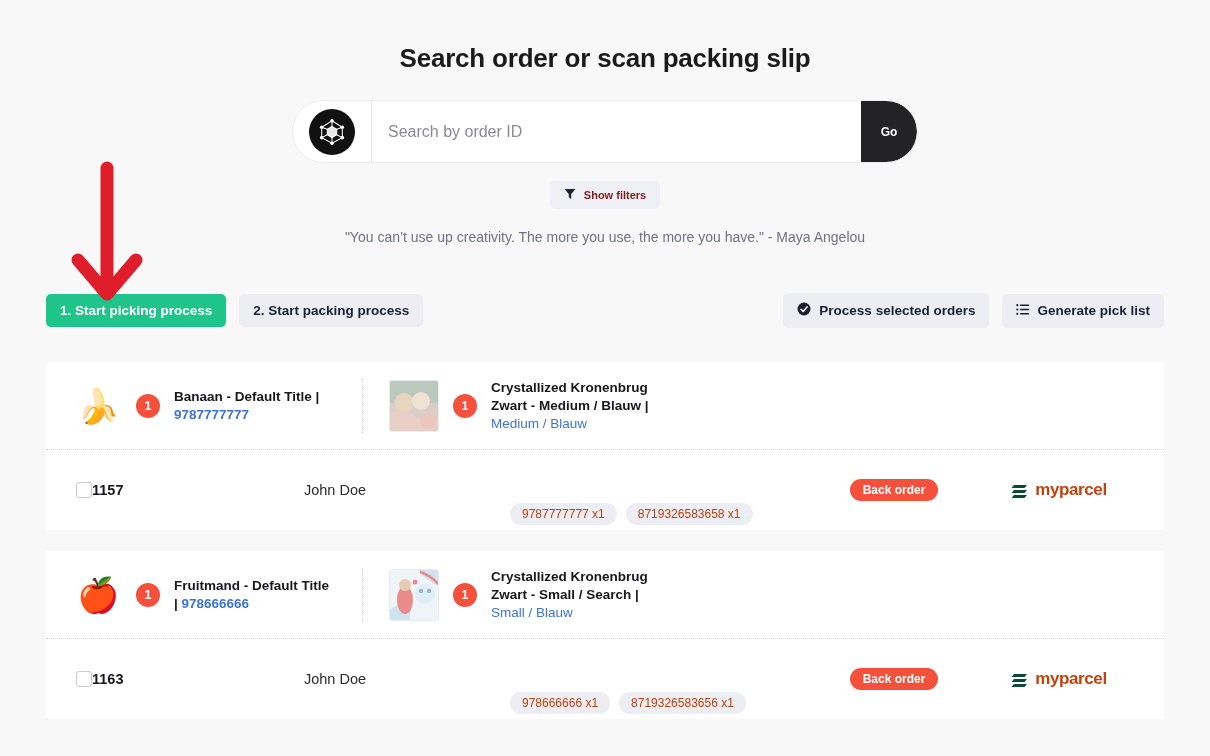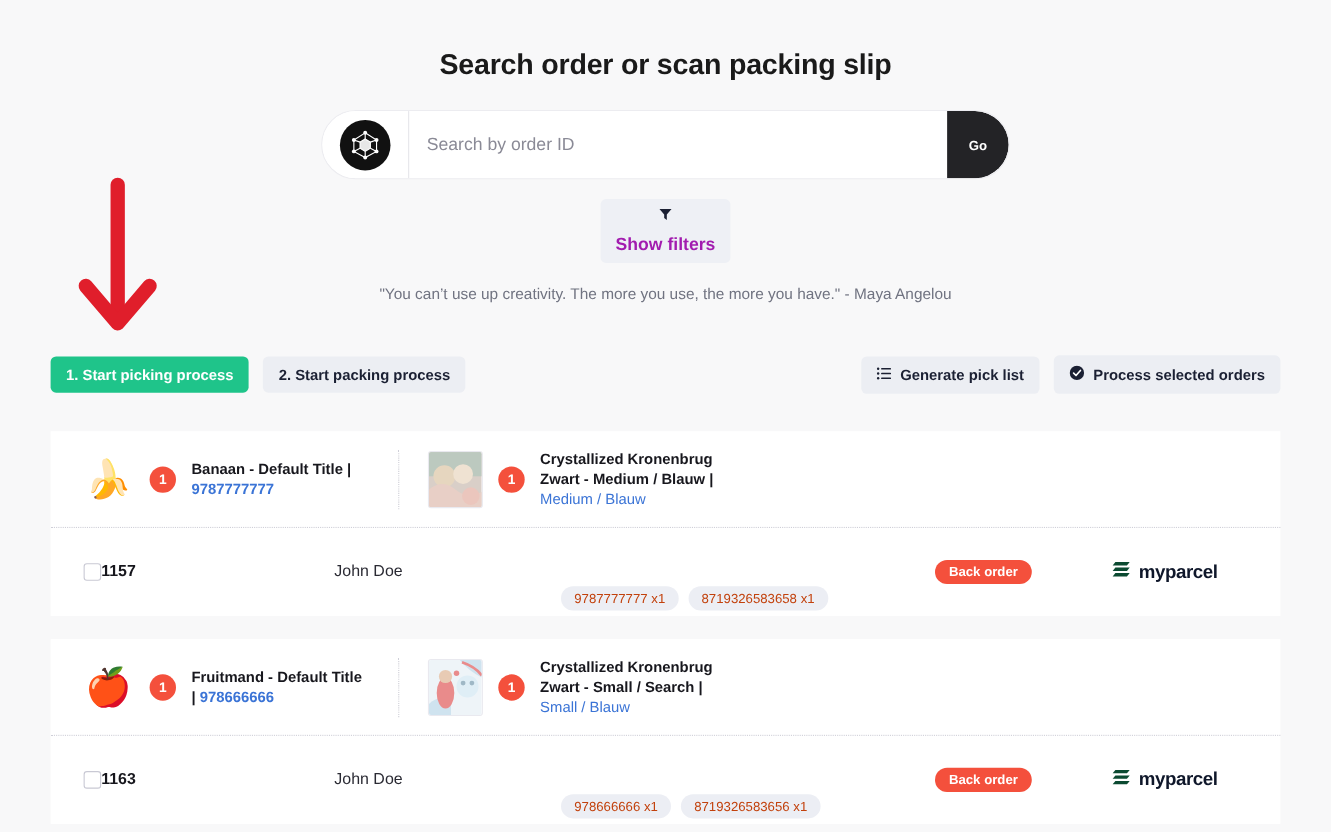--- a/index.html
+++ b/index.html
@@ -78,26 +78,25 @@
   }
 
   
   .filter-wrap { display: flex; justify-content: center; margin-top: 18px; }
   .filter-btn {
     display: inline-flex; align-items: center; gap: 8px;
     background: #eef0f5;
     border: none;
     border-radius: 5px;
     padding: 7px 14px;
-    font-size: 16px;
-    font-weight: bold;
-    color: #a21caf;
+    font-size: 11px;
+    font-weight: bold;
+    color: #7f1d1d;
     cursor: pointer;
     font-family: "Liberation Sans", sans-serif;
-    flex-direction: column;
   }
   .quote {
     text-align: center;
     margin-top: 20px;
     font-size: 14px;
     color: #707381;
   }
 
   
   .action-row {
@@ -200,21 +199,21 @@
   .status-badge {
     background: #f4503c;
     color: #ffffff;
     border-radius: 11px;
     padding: 4px 13px;
     font-size: 12px;
     font-weight: bold;
     white-space: nowrap;
   }
   .cell-carrier { width: 150px; display: flex; justify-content: center; align-items: center; }
-  .carrier-logo { display: inline-flex; align-items: flex-start; gap: 6px; color: #0f172a; font-size: 17px; font-weight: bold; letter-spacing: -0.4px; }
+  .carrier-logo { display: inline-flex; align-items: flex-end; gap: 6px; color: #c2410c; font-size: 17px; font-weight: bold; letter-spacing: -0.4px; }
 
   
   .annotation-arrow {
     position: absolute;
     left: 68px;
     top: 160px;
     width: 78px;
     height: 148px;
     pointer-events: none;
   }
@@ -269,41 +268,41 @@
   </div>
 
   <div class="quote">"You can’t use up creativity. The more you use, the more you have." - Maya Angelou</div>
 
   <div class="action-row">
     <button class="btn primary">1. Start picking process</button>
     <button class="btn">2. Start packing process</button>
     <div class="spacer"></div>
     <button class="btn">
       <span>
+        <svg width="14" height="14" viewBox="0 0 14 14" aria-hidden="true">
+          <circle cx="7" cy="7" r="6.5" fill="#1b2033"></circle>
+          <path d="M4 7.2 L6.2 9.4 L10.2 4.8" stroke="#ffffff" stroke-width="1.5" fill="none" stroke-linecap="round" stroke-linejoin="round"></path>
+        </svg>
+      </span>
+      <span>Process selected orders</span>
+    </button>
+    <button class="btn">
+      <span>
         <svg width="13" height="13" viewBox="0 0 13 13" aria-hidden="true">
           <g fill="#1b2033">
             <circle cx="1.3" cy="2.2" r="1.1"></circle>
               <rect x="4" y="1.5" width="9" height="1.5" rx="0.6"></rect>
             <circle cx="1.3" cy="6.5" r="1.1"></circle>
               <rect x="4" y="5.8" width="9" height="1.5" rx="0.6"></rect>
             <circle cx="1.3" cy="10.8" r="1.1"></circle>
               <rect x="4" y="10.1" width="9" height="1.5" rx="0.6"></rect>
           </g>
         </svg>
       </span>
       <span>Generate pick list</span>
-    </button>
-    <button class="btn">
-      <span>
-        <svg width="14" height="14" viewBox="0 0 14 14" aria-hidden="true">
-          <circle cx="7" cy="7" r="6.5" fill="#1b2033"></circle>
-          <path d="M4 7.2 L6.2 9.4 L10.2 4.8" stroke="#ffffff" stroke-width="1.5" fill="none" stroke-linecap="round" stroke-linejoin="round"></path>
-        </svg>
-      </span>
-      <span>Process selected orders</span>
     </button>
   </div>
 
   <div class="cards">
 
     <div class="order-card">
       <div class="product-strip">
         <div class="product-item">
           <div class="prod-emoji">🍌</div>
           <div class="qty-badge">1</div>

